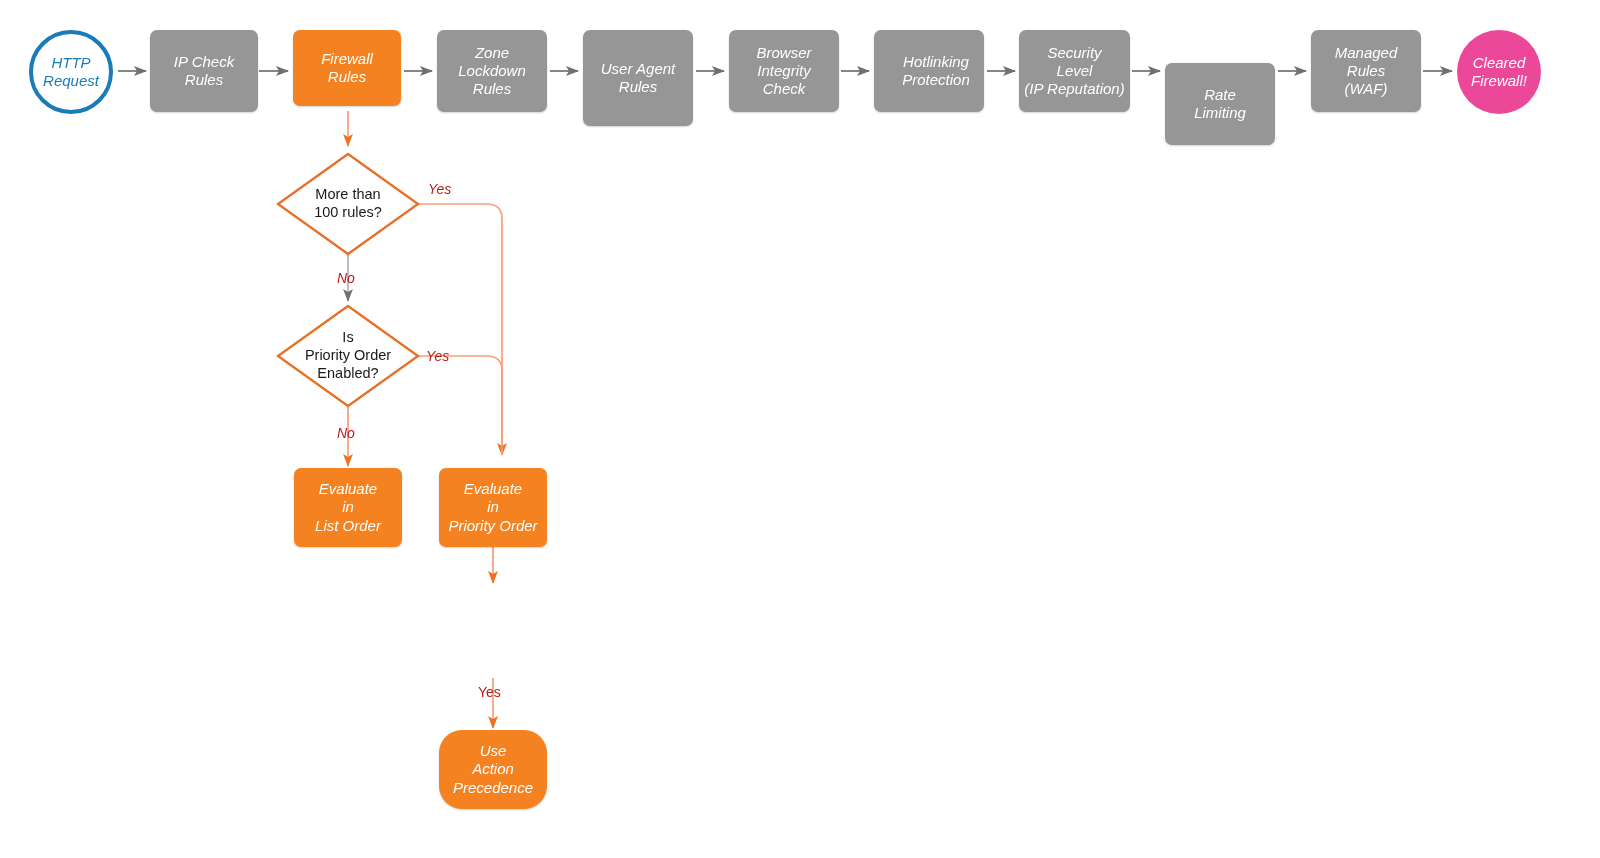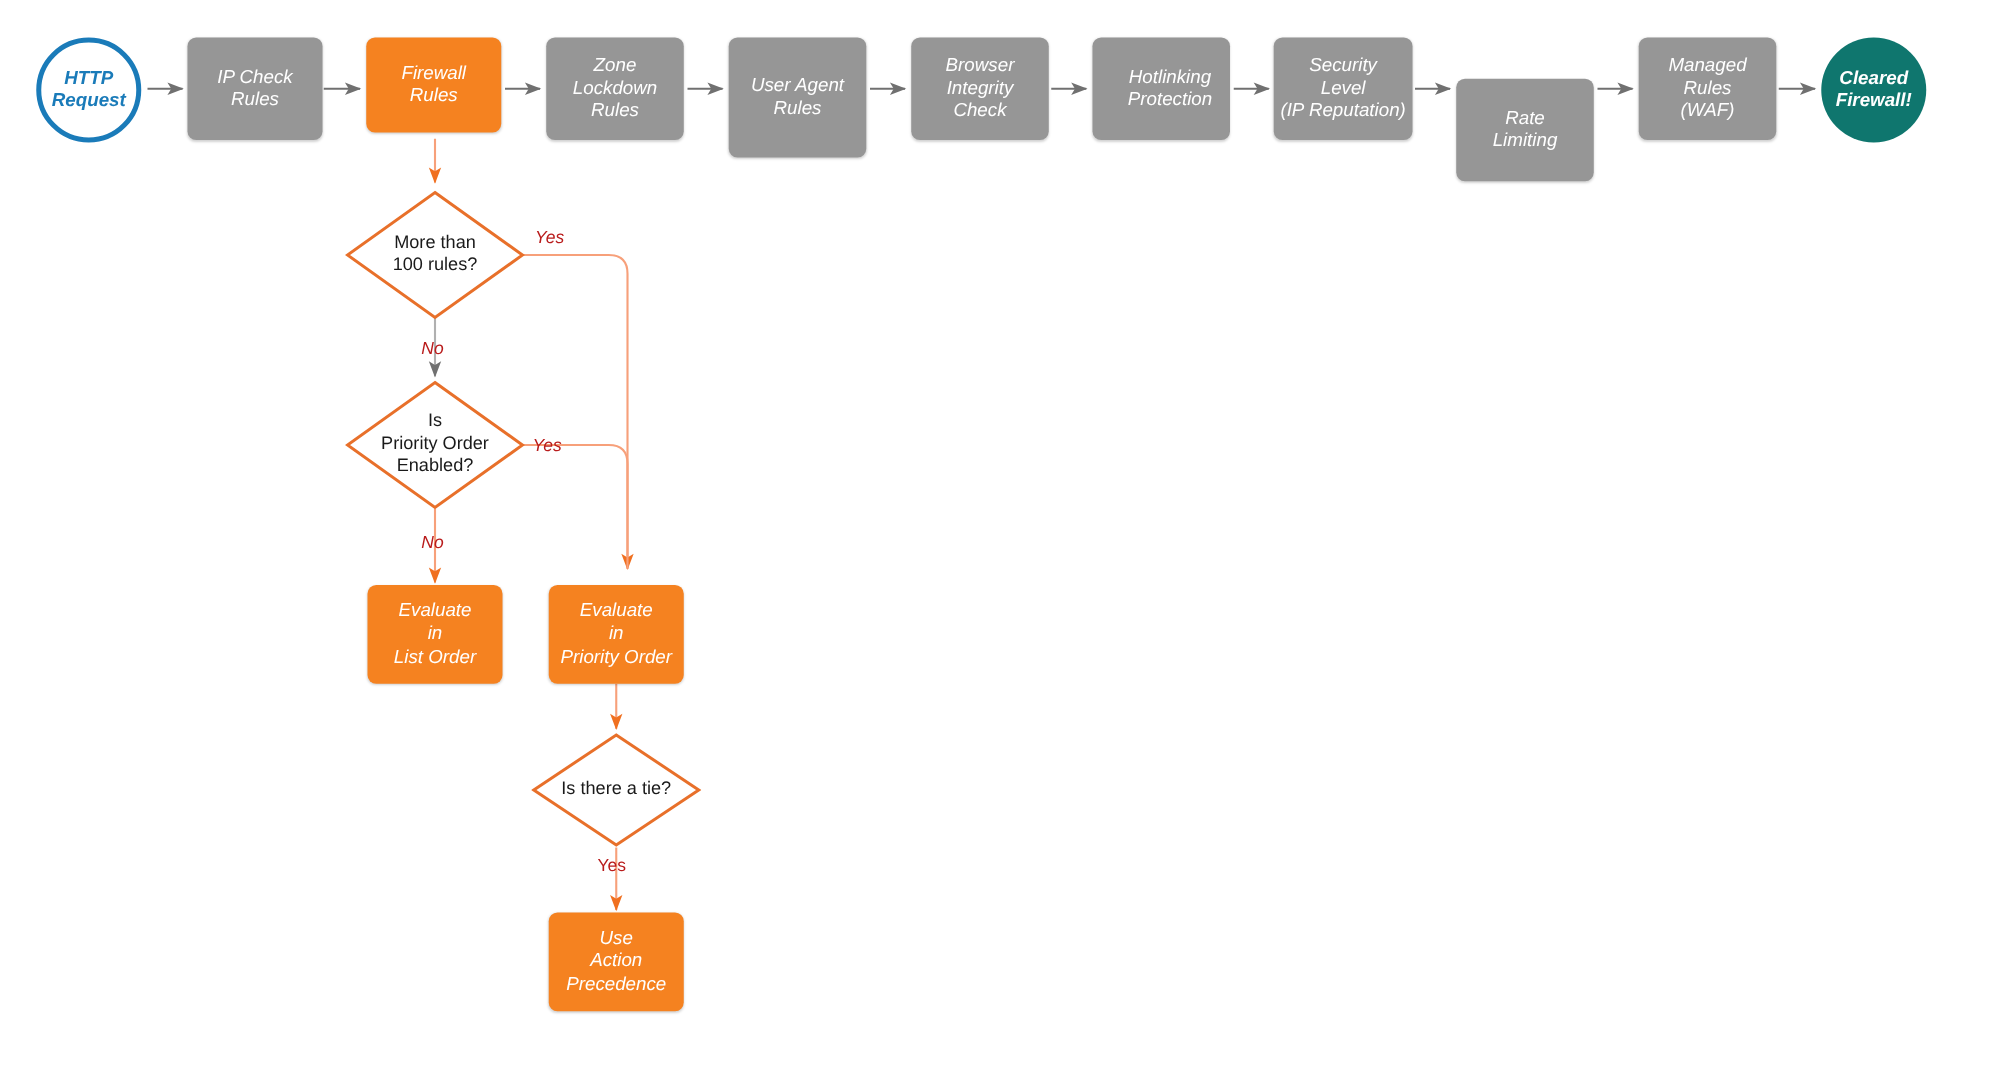--- a/index.html
+++ b/index.html
@@ -45,31 +45,31 @@
     font-size: 15px;
     color: #ffffff;
     box-shadow: 0 1px 2px rgba(0,0,0,0.18);
   }
   .node-proc.gray   { background: #969696; }
   .node-proc.orange { background: #f58220; }
 
   .node-term {
     border-radius: 50%;
     font-style: italic;
-    font-weight: bold;
+    font-weight: normal;
     font-size: 15px;
     line-height: 1.18;
   }
   .node-term.outline {
     background: #ffffff;
     border: 4px solid #1a7bb9;
     color: #1a7bb9;
   }
   .node-term.filled {
-    background: #0f766e;
+    background: #ec4899;
     color: #ffffff;
   }
 
   
   .node-dec {
     background: transparent;
   }
   .dec-shape {
     position: absolute;
     left: 0;
@@ -211,40 +211,34 @@
 
   <div class="node node-dec" style="left:276px; top:304px; width:144px; height:104px;">
     <svg class="dec-shape" viewBox="0 0 144 104" preserveAspectRatio="none">
       <polygon points="72,2 142,52 72,102 2,52" fill="#ffffff" stroke="#e8702a" stroke-width="2.4"></polygon>
     </svg>
     <span class="dec-label">Is
 Priority Order
 Enabled?</span>
   </div>
 
-  <div class="node node-dec" style="left:425px; top:586px; width:136px; height:92px;">
-    <svg class="dec-shape" viewBox="0 0 136 92" preserveAspectRatio="none">
-      <polygon points="68,2 134,46 68,90 2,46" fill="#ffffff" stroke="#e8702a" stroke-width="2.4"></polygon>
-    </svg>
-    <span class="dec-label">Is there a tie?</span>
-  </div>
 
   <div class="node node-proc orange" style="left:294px; top:468px; width:108px; height:79px;">
     <span>Evaluate
 in
 List Order</span>
   </div>
 
   <div class="node node-proc orange" style="left:439px; top:468px; width:108px; height:79px;">
     <span>Evaluate
 in
 Priority Order</span>
   </div>
 
-  <div class="node node-proc orange" style="left:439px; top:730px; width:108px; height:79px;">
+  <div class="node node-proc orange" style="left:439px; top:730px; width:108px; height:79px;border-radius:23px;">
     <span>Use
 Action
 Precedence</span>
   </div>
 
   <div class="edge-label" style="left:428px; top:181px;">Yes</div>
 
   <div class="edge-label" style="left:337px; top:270px;">No</div>
 
   <div class="edge-label" style="left:426px; top:348px;">Yes</div>

